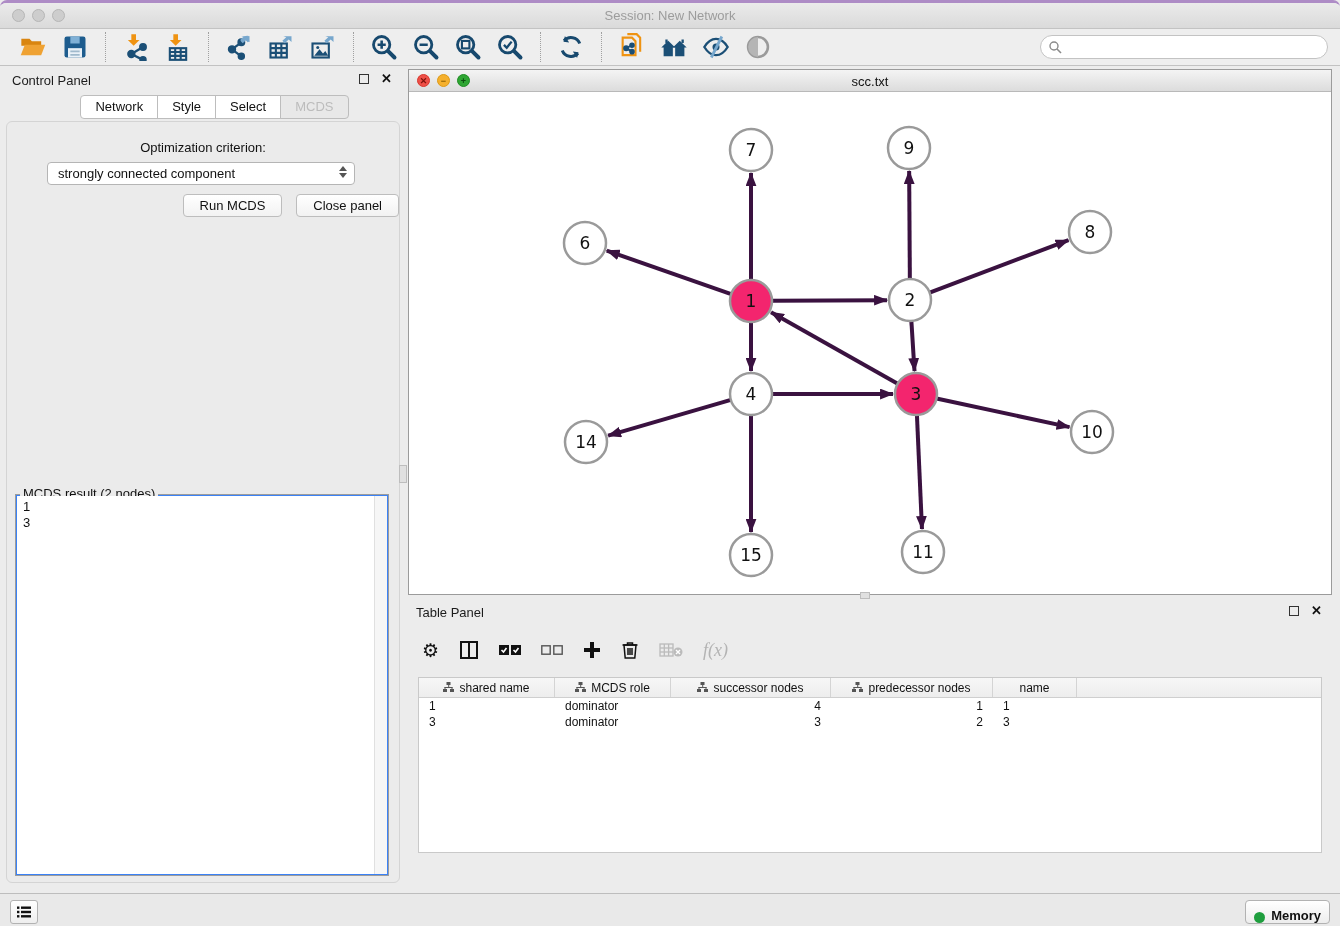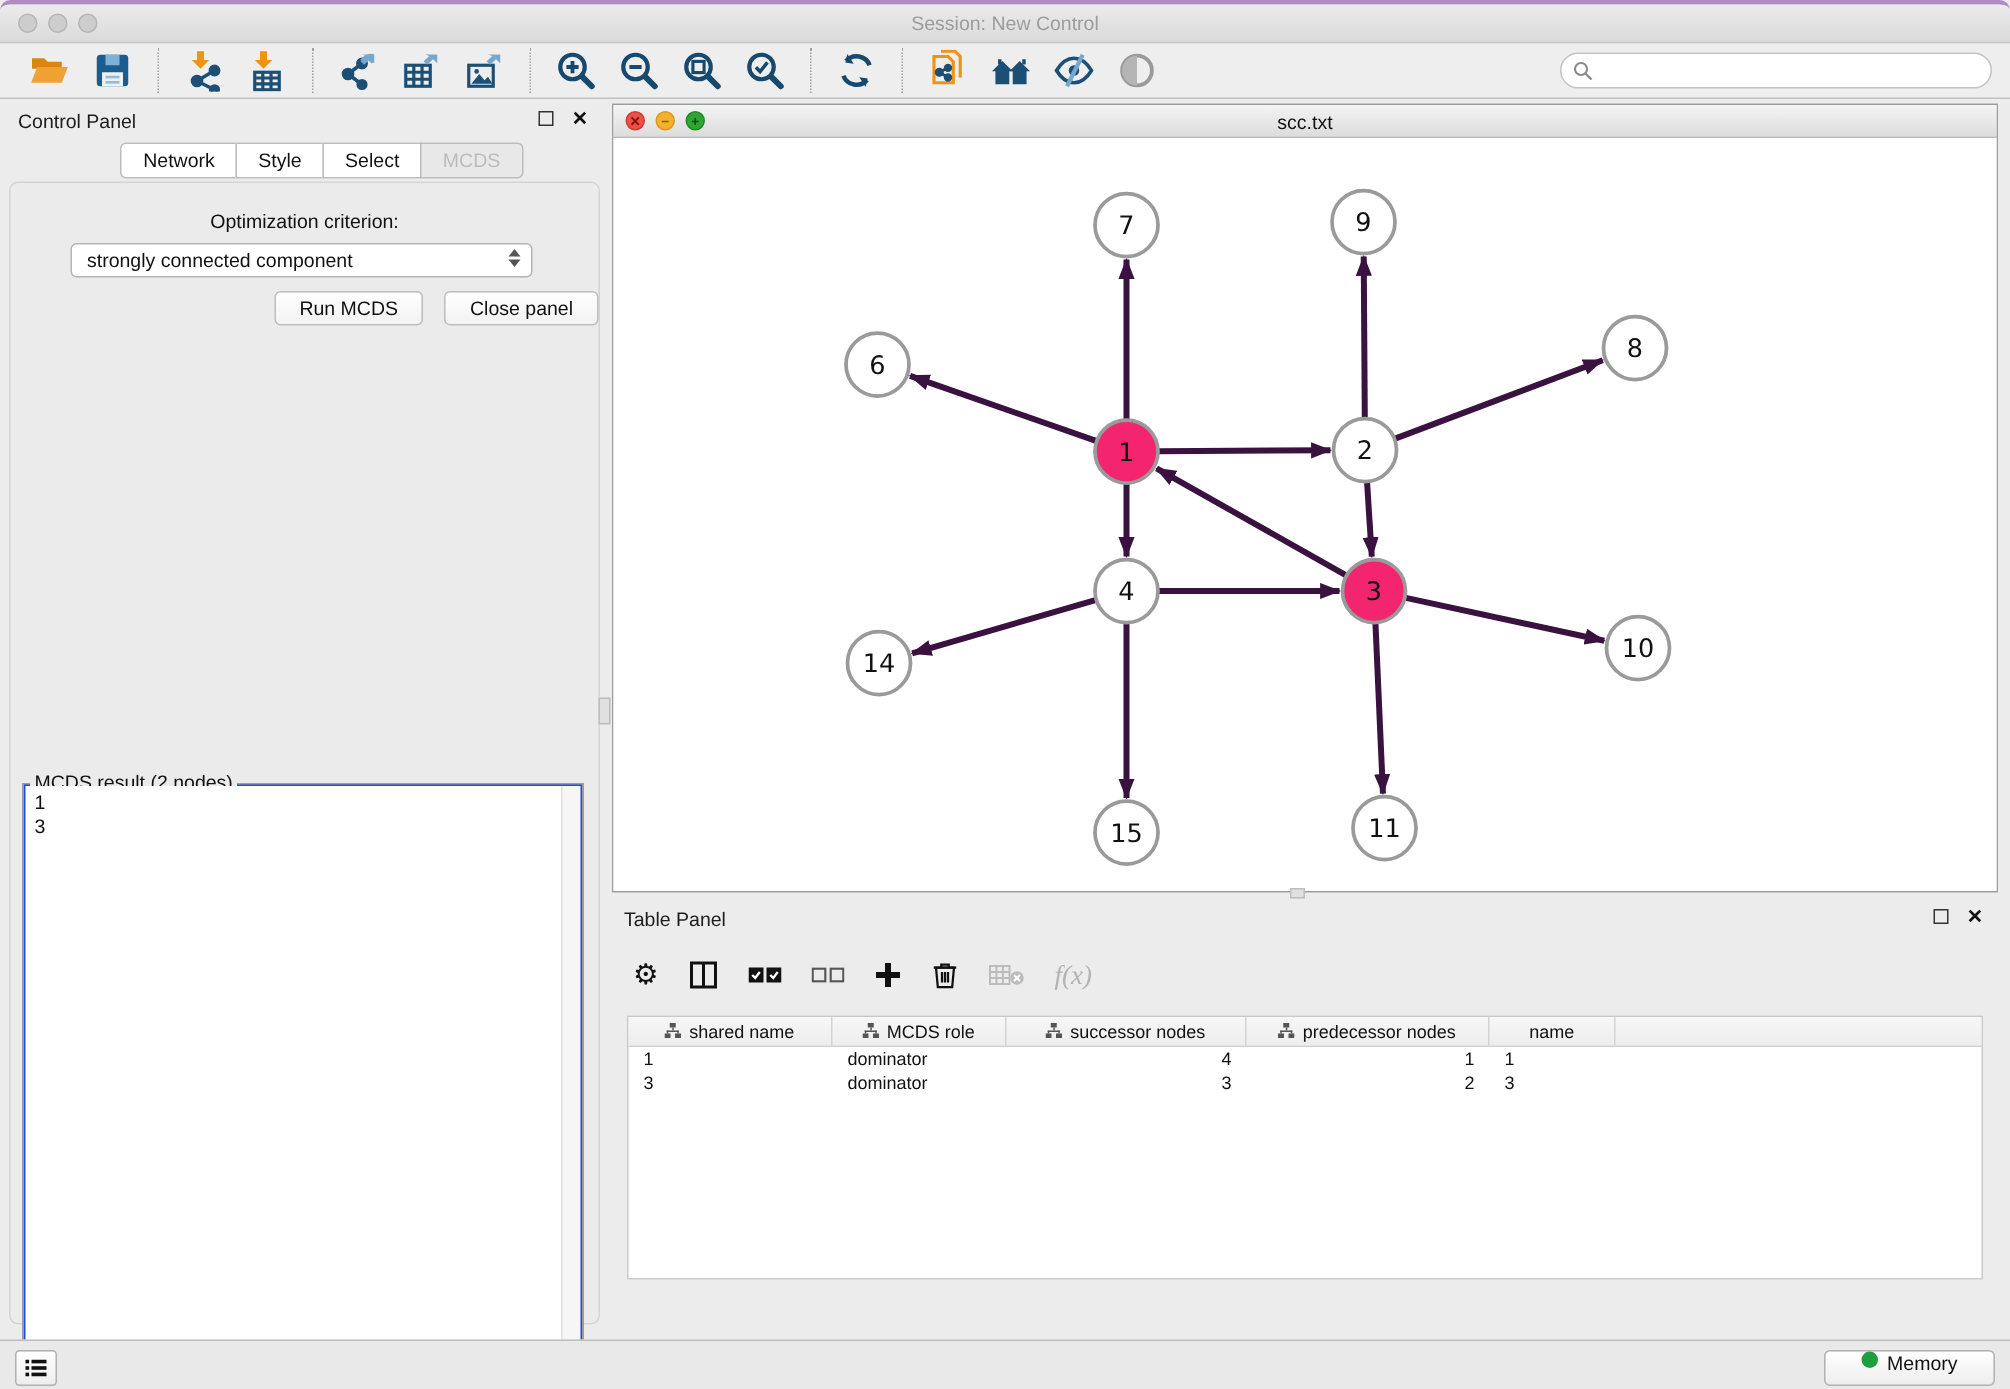--- a/index.html
+++ b/index.html
@@ -37,21 +37,21 @@
   .tab.last { border-radius:0 4px 4px 0; }
   .tab.selected { background:#e8e8e8; color:#bcbcbc; }
   .cp-content { position:absolute; left:2px; right:2px; top:52px; bottom:2px; background:#ebebeb; border:1px solid #d4d4d4; border-radius:6px; }
   .opt-label { position:absolute; left:0; right:0; top:18px; text-align:center; font-size:13px; color:#111; }
   .combo { position:absolute; left:40px; width:308px; top:40px; height:23px; background:#fff; border:1px solid #b5b5b5; border-radius:4px; font-size:13px; line-height:21px; padding-left:10px; color:#111; }
   .combo-stepper { position:absolute; right:6px; top:3px; width:11px; display:flex; flex-direction:column; align-items:center; gap:2px; }
   .tri-up { width:0; height:0; border-left:4px solid transparent; border-right:4px solid transparent; border-bottom:5px solid #555; }
   .tri-down { width:0; height:0; border-left:4px solid transparent; border-right:4px solid transparent; border-top:5px solid #555; }
   .btnrow { position:absolute; left:0; right:0; top:72px; display:flex; justify-content:flex-end; gap:14px; }
   .pbtn { background:linear-gradient(#ffffff,#f2f2f2); border:1px solid #bdbdbd; border-radius:4px; font-size:13px; padding:3px 16px; color:#111; }
-  .mcds-box { position:absolute; left:8px; right:10px; top:372px; height:382px; border:1px solid #9c9c9c; background:#1d4ed8;margin-top:28px; }
+  .mcds-box { position:absolute; left:8px; right:10px; top:372px; height:382px; border:1px solid #9c9c9c; background:#3b82f6; }
   .mcds-legend { position:absolute; left:4px; top:-9px; background:#ebebeb; font-size:13px; padding:0 3px; color:#111; }
   .mcds-list { position:absolute; inset:1px 14px 1px 1px; background:#fff; font-size:13px; padding:3px 6px; line-height:16px; color:#111; }
   .mcds-scroll { position:absolute; top:1px; bottom:1px; right:1px; width:13px; background:#f6f6f6; border-left:1px solid #e0e0e0; }
 
   
   .vsplit { position:absolute; left:402px; top:66px; width:6px; bottom:36px; background:#ececec; }
   .vsplit-handle { position:absolute; left:399px; top:462px; width:8px; height:18px; background:#e0e0e0; border:1px solid #bdbdbd; }
   .hsplit-handle { position:absolute; left:860px; top:589px; width:10px; height:7px; background:#e0e0e0; border:1px solid #bdbdbd; }
 
   
@@ -74,35 +74,35 @@
   .tbl { position:absolute; left:10px; right:10px; top:76px; height:176px; background:#fff; border:1px solid #c9c9c9; overflow:hidden; }
   .tbl-head { display:flex; height:20px; background:linear-gradient(#f7f7f7,#ededed); border-bottom:1px solid #cfcfcf; }
   .th { display:flex; align-items:center; justify-content:center; gap:5px; font-size:12px; color:#111; border-right:1px solid #d4d4d4; position:relative; }
   .trow { display:flex; height:16px; font-size:12px; color:#111; }
   .td { padding:1px 10px 0; overflow:hidden; white-space:nowrap; }
   .tabstrip { position:absolute; left:0; right:0; bottom:4px; display:flex; justify-content:center; }
 
   
   .statusbar { position:absolute; left:0; right:0; top:890px; height:36px; background:#e9e9e9; border-top:1px solid #bdbdbd; }
   .list-btn { position:absolute; left:10px; top:6px; width:28px; height:24px; background:linear-gradient(#fff,#eee); border:1px solid #b2b2b2; border-radius:3px; display:flex; align-items:center; justify-content:center; }
-  .mem-btn { position:absolute; right:10px; top:6px; height:24px; background:linear-gradient(#fff,#ededed); border:1px solid #b2b2b2; border-radius:4px; display:flex; align-items:flex-start; gap:6px; padding:0 24px; font-size:13px; color:#111; }
+  .mem-btn { position:absolute; right:10px; top:6px; height:24px; background:linear-gradient(#fff,#ededed); border:1px solid #b2b2b2; border-radius:4px; display:flex; align-items:flex-end; gap:6px; padding:0 8px; font-size:13px; color:#111;font-weight:bold; }
   .mem-dot { width:11px; height:11px; border-radius:50%; background:#1f9e3e; }
 </style>
 </head>
 <body>
 
 <div class="window">
 
   <div class="titlebar">
     <div class="traffic">
       <span class="dot"></span>
       <span class="dot"></span>
       <span class="dot"></span>
     </div>
-    <div class="win-title">Session: New Control</div>
+    <div class="win-title">Session: New Network</div>
   </div>
 
   <div class="toolbar">
     <div class="tgroup">
       <span class="tbtn">
         <svg width="28" height="28" viewBox="0 0 24 24">
             <path d="M2 5h7l2 2h8v4H2z" fill="#d98510"></path>
             <path d="M1.5 19 5 10h17.5L19 19z" fill="#efa233"></path>
           </svg>
       </span>

